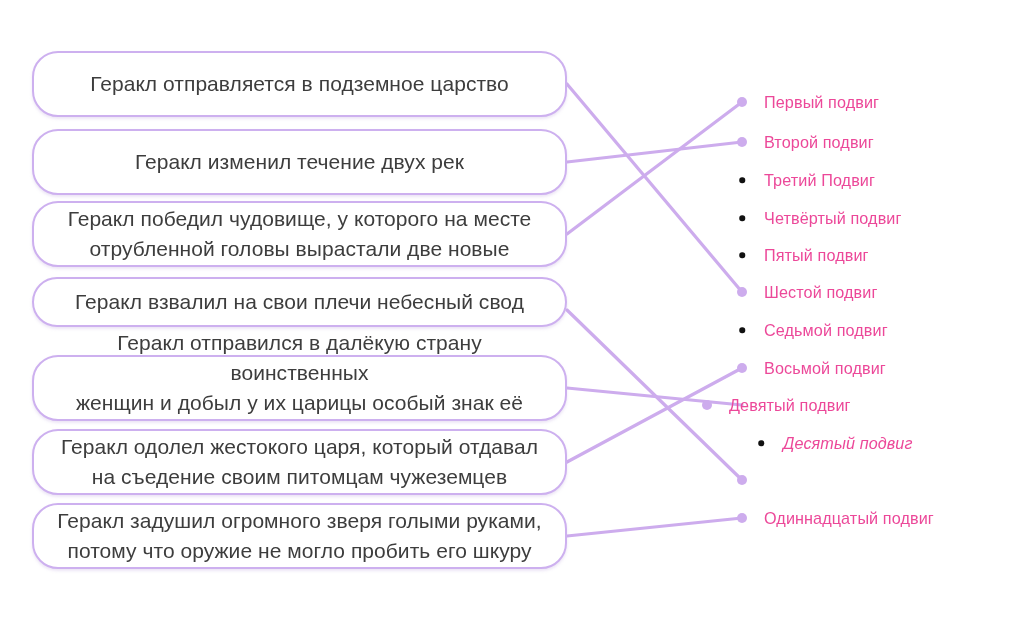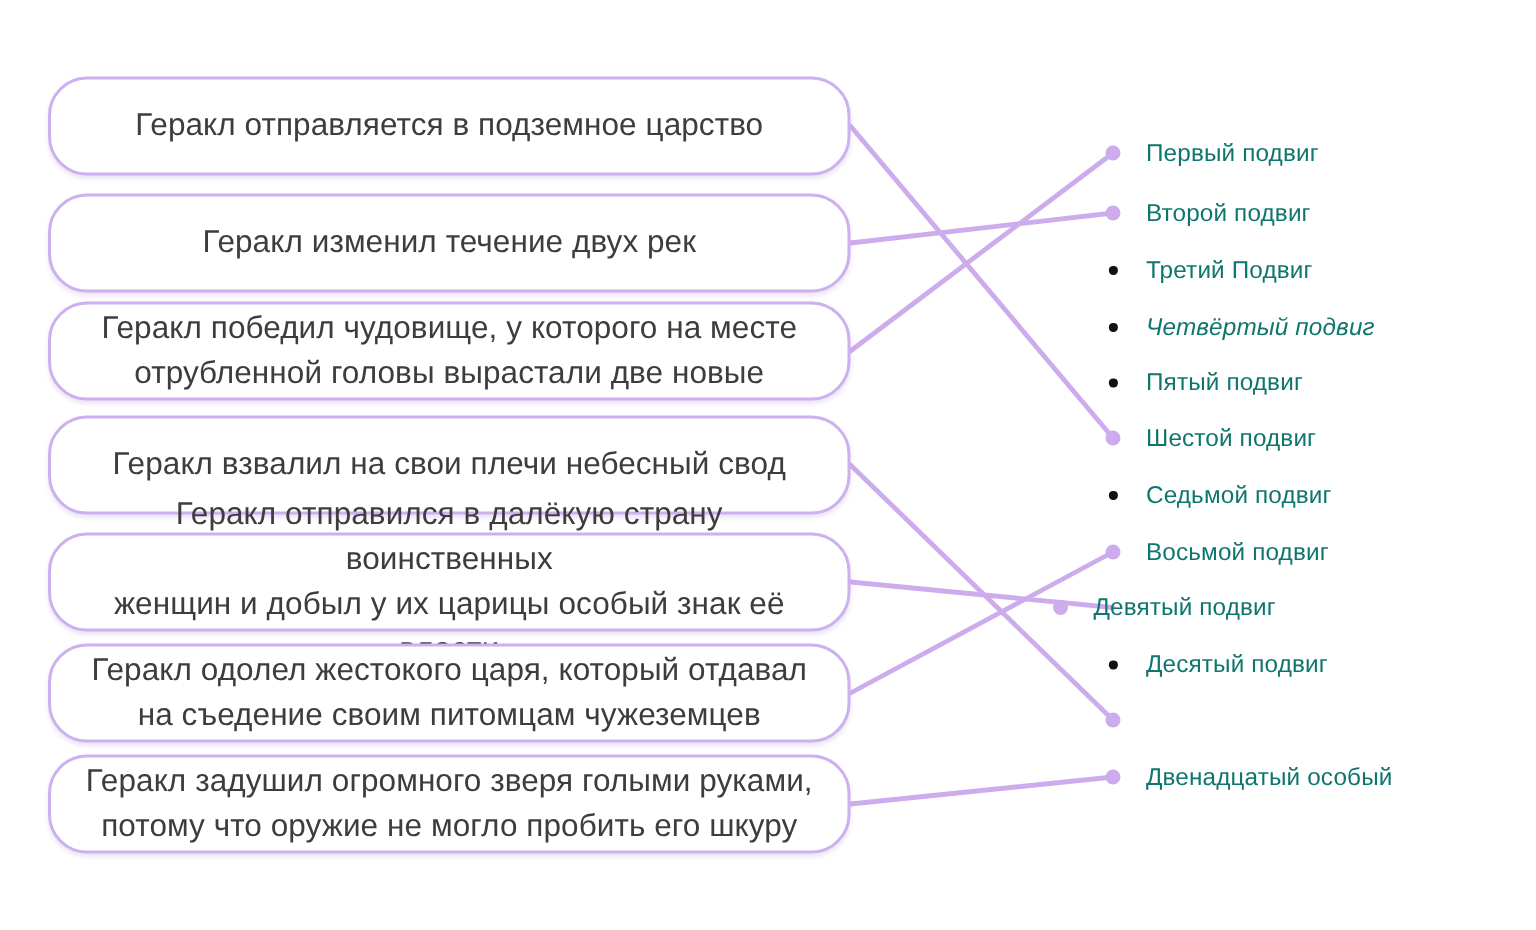--- a/index.html
+++ b/index.html
@@ -95,21 +95,21 @@
     background: #111111;
   }
   .bullet.dot-linked::before {
     width: 10px;
     height: 10px;
     background: #cdaced;
   }
   .list-label {
     font-size: 16.2px;
     line-height: 1;
-    color: #0f766e;
+    color: #ec4899;
     letter-spacing: 0.1px;
   }
 </style>
 </head>
 <body>
 
 <div id="stage">
 
   <svg class="links-layer" viewBox="0 0 1024 620" width="1024" height="620">
     <g id="links-group">
@@ -127,21 +127,21 @@
       <div class="card" style="left: 32px; top: 51px; width: 535px; height: 66px;">
         <div class="card-text">Геракл отправляется в подземное царство</div>
       </div>
       <div class="card" style="left: 32px; top: 129px; width: 535px; height: 66px;">
         <div class="card-text">Геракл изменил течение двух рек</div>
       </div>
       <div class="card" style="left: 32px; top: 201px; width: 535px; height: 66px;">
         <div class="card-text">Геракл победил чудовище, у которого на месте
 отрубленной головы вырастали две новые</div>
       </div>
-      <div class="card" style="left: 32px; top: 277px; width: 535px; height: 66px;">
+      <div class="card" style="left: 32px; top: 277px; width: 535px; height: 50px;">
         <div class="card-text">Геракл взвалил на свои плечи небесный свод</div>
       </div>
       <div class="card" style="left: 32px; top: 355px; width: 535px; height: 66px; align-items: center;">
         <div class="card-text">Геракл отправился в далёкую страну воинственных
 женщин и добыл у их царицы особый знак её власти</div>
       </div>
       <div class="card" style="left: 32px; top: 429px; width: 535px; height: 66px;">
         <div class="card-text">Геракл одолел жестокого царя, который отдавал
 на съедение своим питомцам чужеземцев</div>
       </div>
@@ -157,21 +157,21 @@
         <span class="list-label" style="margin-left: 8px;">Первый подвиг</span>
       </div>
       <div class="list-item" style="left: 735px; top: 130px;">
         <span class="bullet dot-linked"></span>
         <span class="list-label" style="margin-left: 8px;">Второй подвиг</span>
       </div>
       <div class="list-item" style="left: 735px; top: 168px;">
         <span class="bullet dot-plain"></span>
         <span class="list-label" style="margin-left: 8px;">Третий Подвиг</span>
       </div>
-      <div class="list-item" style="left: 735px; top: 206px; font-style: italic;">
+      <div class="list-item" style="left: 735px; top: 206px;">
         <span class="bullet dot-plain"></span>
         <span class="list-label" style="margin-left: 8px;">Четвёртый подвиг</span>
       </div>
       <div class="list-item" style="left: 735px; top: 243px;">
         <span class="bullet dot-plain"></span>
         <span class="list-label" style="margin-left: 8px;">Пятый подвиг</span>
       </div>
       <div class="list-item" style="left: 735px; top: 280px;">
         <span class="bullet dot-linked"></span>
         <span class="list-label" style="margin-left: 8px;">Шестой подвиг</span>
@@ -181,26 +181,26 @@
         <span class="list-label" style="margin-left: 8px; text-align: center;">Седьмой подвиг</span>
       </div>
       <div class="list-item" style="left: 735px; top: 356px;">
         <span class="bullet dot-linked"></span>
         <span class="list-label" style="margin-left: 8px;">Восьмой подвиг</span>
       </div>
       <div class="list-item" style="left: 700px; top: 393px;">
         <span class="bullet dot-linked"></span>
         <span class="list-label" style="margin-left: 8px;">Девятый подвиг</span>
       </div>
-      <div class="list-item" style="left: 735px; top: 431px;">
+      <div class="list-item" style="left: 754px; top: 431px; font-style: italic;">
         <span class="bullet dot-plain"></span>
         <span class="list-label" style="margin-left: 8px;">Десятый подвиг</span>
       </div>
       <div class="list-item" style="left: 735px; top: 468px;">
         <span class="bullet dot-linked"></span>
       </div>
       <div class="list-item" style="left: 735px; top: 506px;">
         <span class="bullet dot-linked"></span>
-        <span class="list-label" style="margin-left: 8px;">Двенадцатый особый</span>
+        <span class="list-label" style="margin-left: 8px;">Одиннадцатый подвиг</span>
       </div>
     </div>
 
 </div>
 
 </body></html>

